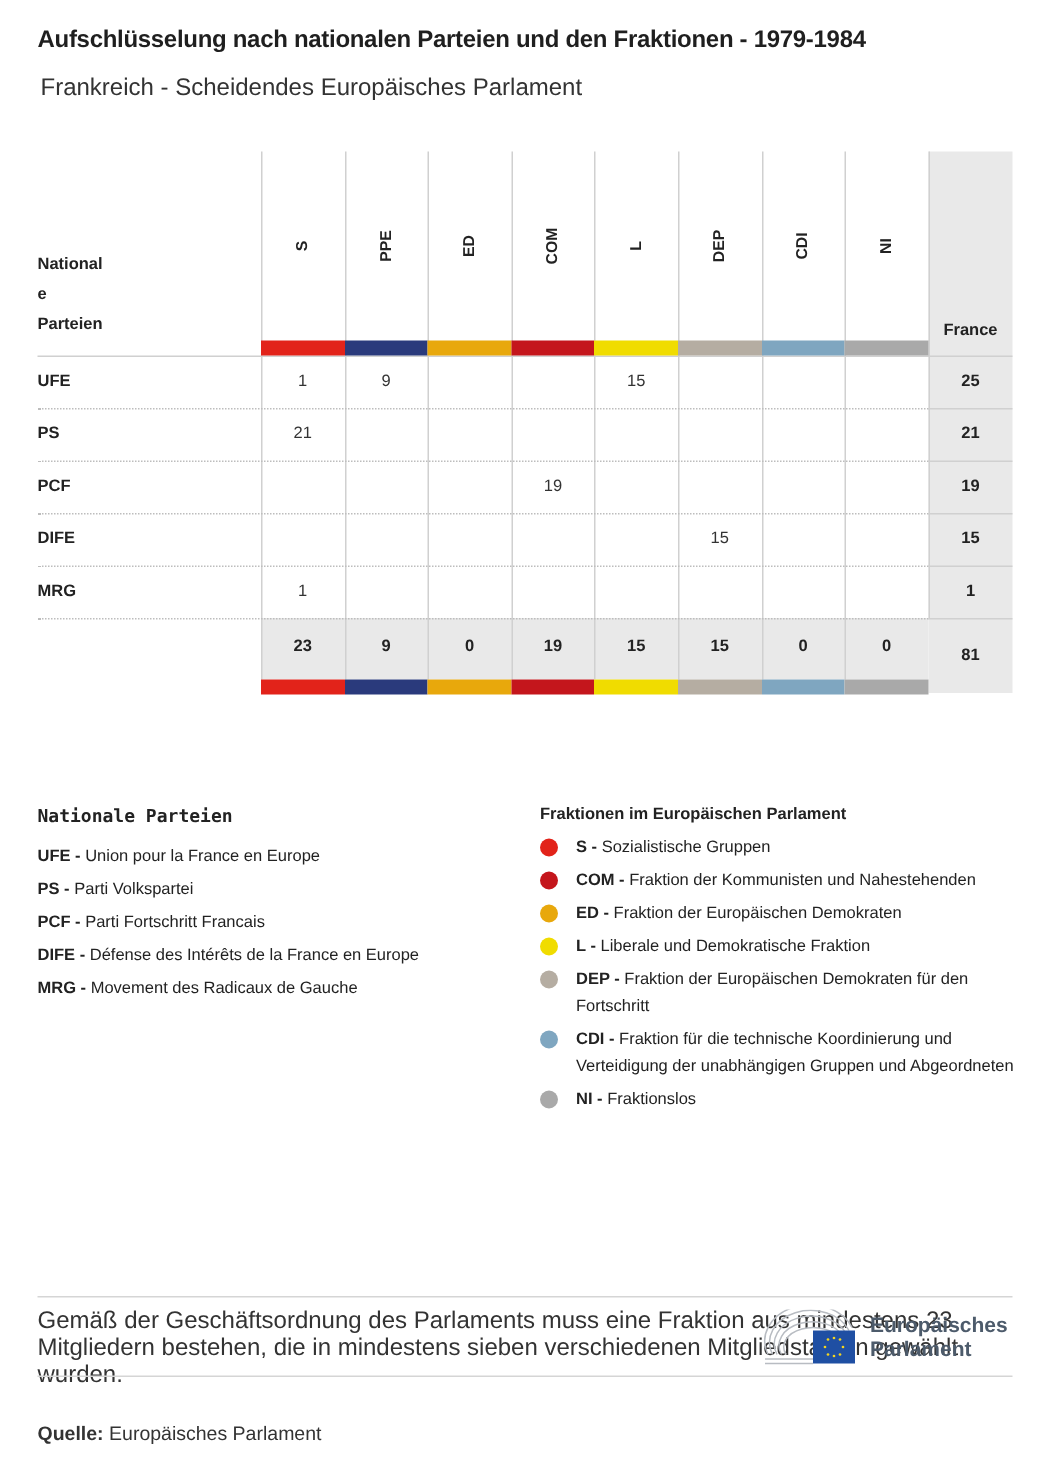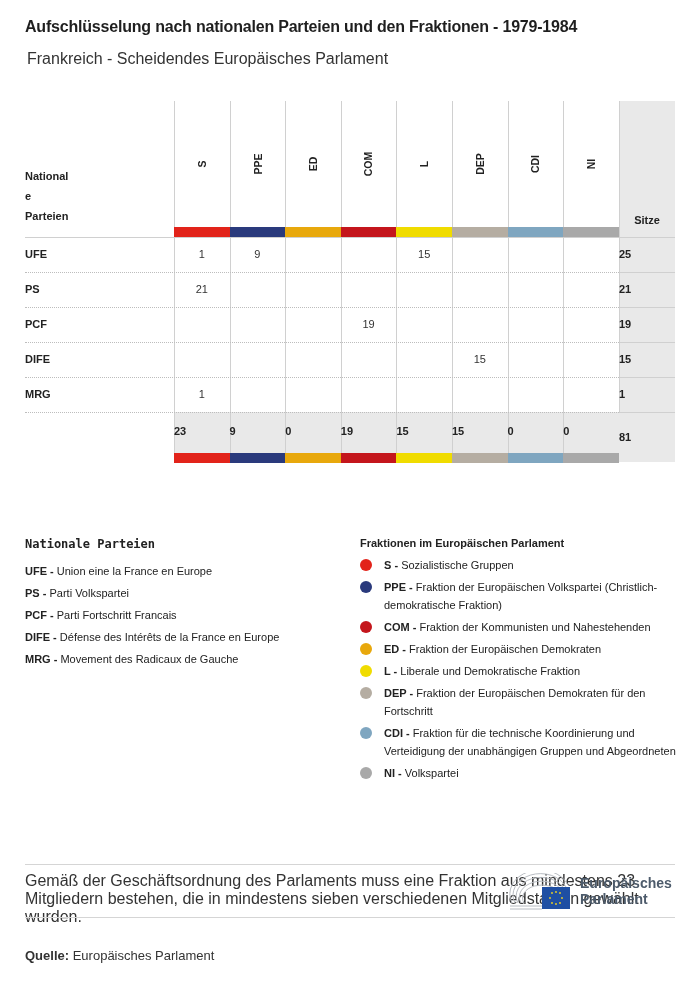--- a/index.html
+++ b/index.html
@@ -15,21 +15,21 @@
   .hdr-label { position: absolute; left: 0; top: 65px; font-size: 11px; font-weight: bold; line-height: 20px; color: #222; }
   .sitze-col { position: absolute; left: 594px; top: 0; width: 56px; height: 361px; background: #e9e9e9; }
   .sitze-label { position: absolute; left: 594px; width: 56px; top: 113px; text-align: center; font-size: 11px; font-weight: bold; }
   .rot { position: absolute; top: 0; height: 125px; width: 56px; display: flex; align-items: center; justify-content: center; }
   .rot span { transform: rotate(-90deg); font-size: 10.5px; font-weight: bold; white-space: nowrap; display: inline-block; }
   .bar { position: absolute; height: 10px; }
   .hline { position: absolute; left: 0; height: 0; border-top: 1px solid #d0d0d0; }
   .dline { position: absolute; left: 0; width: 594px; height: 0; border-top: 1px dotted #bdbdbd; }
   .row-label { position: absolute; left: 0; font-size: 11px; font-weight: bold; }
   .cell { position: absolute; width: 56px; text-align: center; font-size: 11px; color: #333; }
-  .sum-cell { position: absolute; width: 56px; text-align: left; font-size: 11px; font-weight: bold; }
+  .sum-cell { position: absolute; width: 56px; text-align: center; font-size: 11px; font-weight: bold; }
   .sum-bg { position: absolute; left: 149px; top: 311px; width: 445px; height: 41px; background: #e9e9e9; }
 
   
   .legend-left { position: absolute; left: 25px; top: 537px; }
   .legend-left h3 { font-family: "DejaVu Sans Mono", monospace; font-size: 12px; font-weight: bold; margin-bottom: 9px; }
   .legend-left .item { font-size: 11px; line-height: 22px; }
   .legend-right { position: absolute; left: 360px; top: 537px; width: 320px; }
   .legend-right h3 { font-size: 11px; font-weight: bold; margin-bottom: 7px; }
   .legend-right .item { position: relative; padding-left: 24px; font-size: 11px; line-height: 18px; margin-bottom: 4px; }
   .legend-right .dot { position: absolute; left: 0; top: 3px; width: 12px; height: 12px; border-radius: 50%; }
@@ -49,21 +49,21 @@
 <div class="subtitle">Frankreich - Scheidendes Europäisches Parlament</div>
 
 <div class="tbl" id="tbl" style="height:362px;">
   <div class="sitze-col"></div>
   <div class="sum-bg"></div>
   <div class="hdr-label">
     <div>National</div>
     <div>e</div>
     <div>Parteien</div>
   </div>
-  <div class="sitze-label">Sitze</div>
+  <div class="sitze-label">France</div>
   <div class="hline" style="top:136px;width:650px;"></div>
 <div class="col-sep" style="left:149px;height:352px;"></div>
     <div class="col-sep" style="left:204.6px;height:352px;"></div>
     <div class="col-sep" style="left:260.2px;height:352px;"></div>
     <div class="col-sep" style="left:315.8px;height:352px;"></div>
     <div class="col-sep" style="left:371.4px;height:352px;"></div>
     <div class="col-sep" style="left:427px;height:352px;"></div>
     <div class="col-sep" style="left:482.6px;height:352px;"></div>
     <div class="col-sep" style="left:538.2px;height:352px;"></div>
     <div class="col-sep" style="left:593.8px;height:311px;"></div>
@@ -174,39 +174,38 @@
     <div class="sum-cell" style="left:371.4px;width:55.6px;top:324px;">15</div>
     <div class="sum-cell" style="left:427px;width:55.6px;top:324px;">15</div>
     <div class="sum-cell" style="left:482.6px;width:55.6px;top:324px;">0</div>
     <div class="sum-cell" style="left:538.2px;width:55.6px;top:324px;">0</div>
     <div class="sum-cell" style="left:594px;top:330px;">81</div>
   </div>
 
 <div class="legend-left">
   <h3>Nationale Parteien</h3>
   <div id="natItems">
-      <div class="item"><b>UFE</b><b> - </b><span>Union eine la France en Europe</span></div>
+      <div class="item"><b>UFE</b><b> - </b><span>Union pour la France en Europe</span></div>
       <div class="item"><b>PS</b><b> - </b><span>Parti Volkspartei</span></div>
       <div class="item"><b>PCF</b><b> - </b><span>Parti Fortschritt Francais</span></div>
       <div class="item"><b>DIFE</b><b> - </b><span>Défense des Intérêts de la France en Europe</span></div>
       <div class="item"><b>MRG</b><b> - </b><span>Movement des Radicaux de Gauche</span></div>
     </div>
 </div>
 
 <div class="legend-right">
   <h3>Fraktionen im Europäischen Parlament</h3>
   <div id="grpItems">
       <div class="item"><span class="dot" style="background:#e2231a"></span><b>S</b><b> - </b><span>Sozialistische Gruppen</span></div>
-      <div class="item"><span class="dot" style="background:#2a3a7c"></span><b>PPE</b><b> - </b><span>Fraktion der Europäischen Volkspartei (Christlich-demokratische Fraktion)</span></div>
       <div class="item"><span class="dot" style="background:#c4161c"></span><b>COM</b><b> - </b><span>Fraktion der Kommunisten und Nahestehenden</span></div>
       <div class="item"><span class="dot" style="background:#e8a80c"></span><b>ED</b><b> - </b><span>Fraktion der Europäischen Demokraten</span></div>
       <div class="item"><span class="dot" style="background:#f0dc00"></span><b>L</b><b> - </b><span>Liberale und Demokratische Fraktion</span></div>
       <div class="item"><span class="dot" style="background:#b5ada2"></span><b>DEP</b><b> - </b><span>Fraktion der Europäischen Demokraten für den Fortschritt</span></div>
       <div class="item"><span class="dot" style="background:#7fa6c0"></span><b>CDI</b><b> - </b><span>Fraktion für die technische Koordinierung und Verteidigung der unabhängigen Gruppen und Abgeordneten</span></div>
-      <div class="item"><span class="dot" style="background:#a9a9a9"></span><b>NI</b><b> - </b><span>Volkspartei</span></div>
+      <div class="item"><span class="dot" style="background:#a9a9a9"></span><b>NI</b><b> - </b><span>Fraktionslos</span></div>
     </div>
 </div>
 
 <div class="note-top"></div>
 <div class="note">Gemäß der Geschäftsordnung des Parlaments muss eine Fraktion aus mindestens 23 Mitgliedern bestehen, die in mindestens sieben verschiedenen Mitgliedstaaten gewählt wurden.</div>
 <div class="note-bot"></div>
 <div class="source"><b>Quelle:</b><span> Europäisches Parlament</span></div>
 
 <div class="logo">
   <svg width="66" height="40" viewBox="0 0 66 40">

